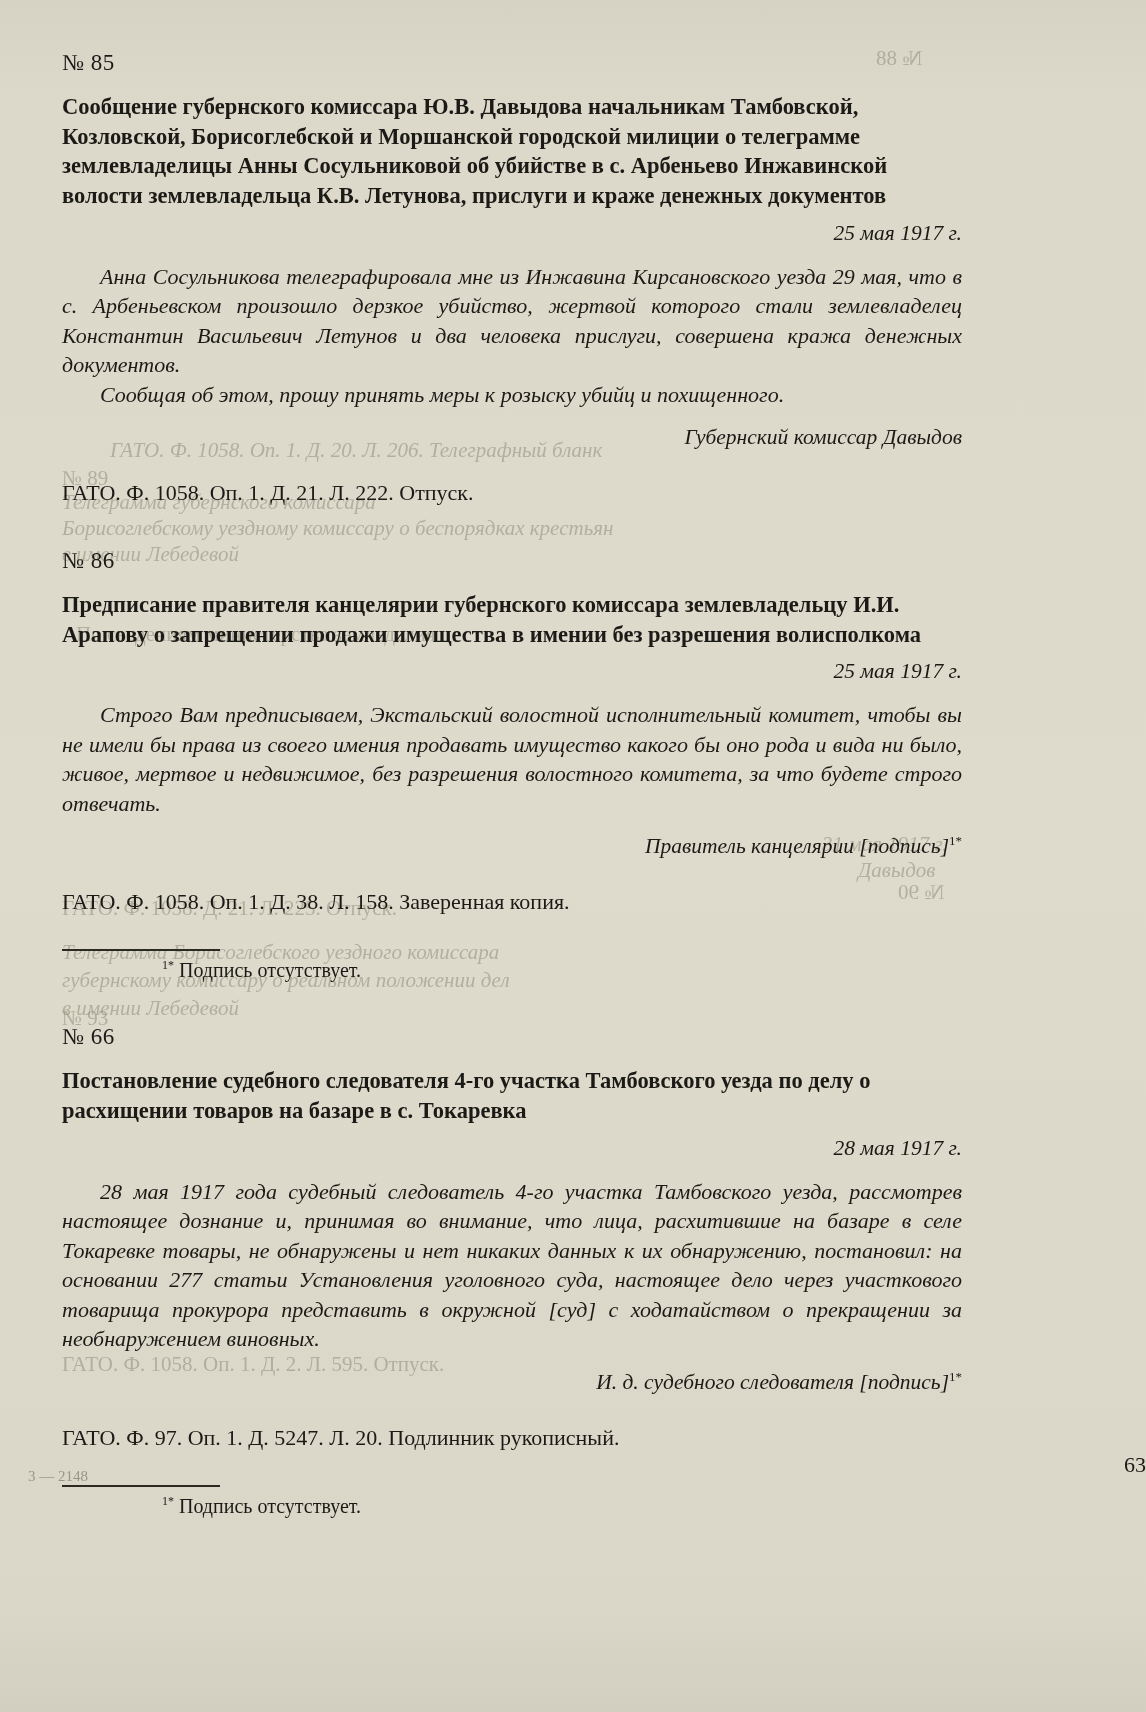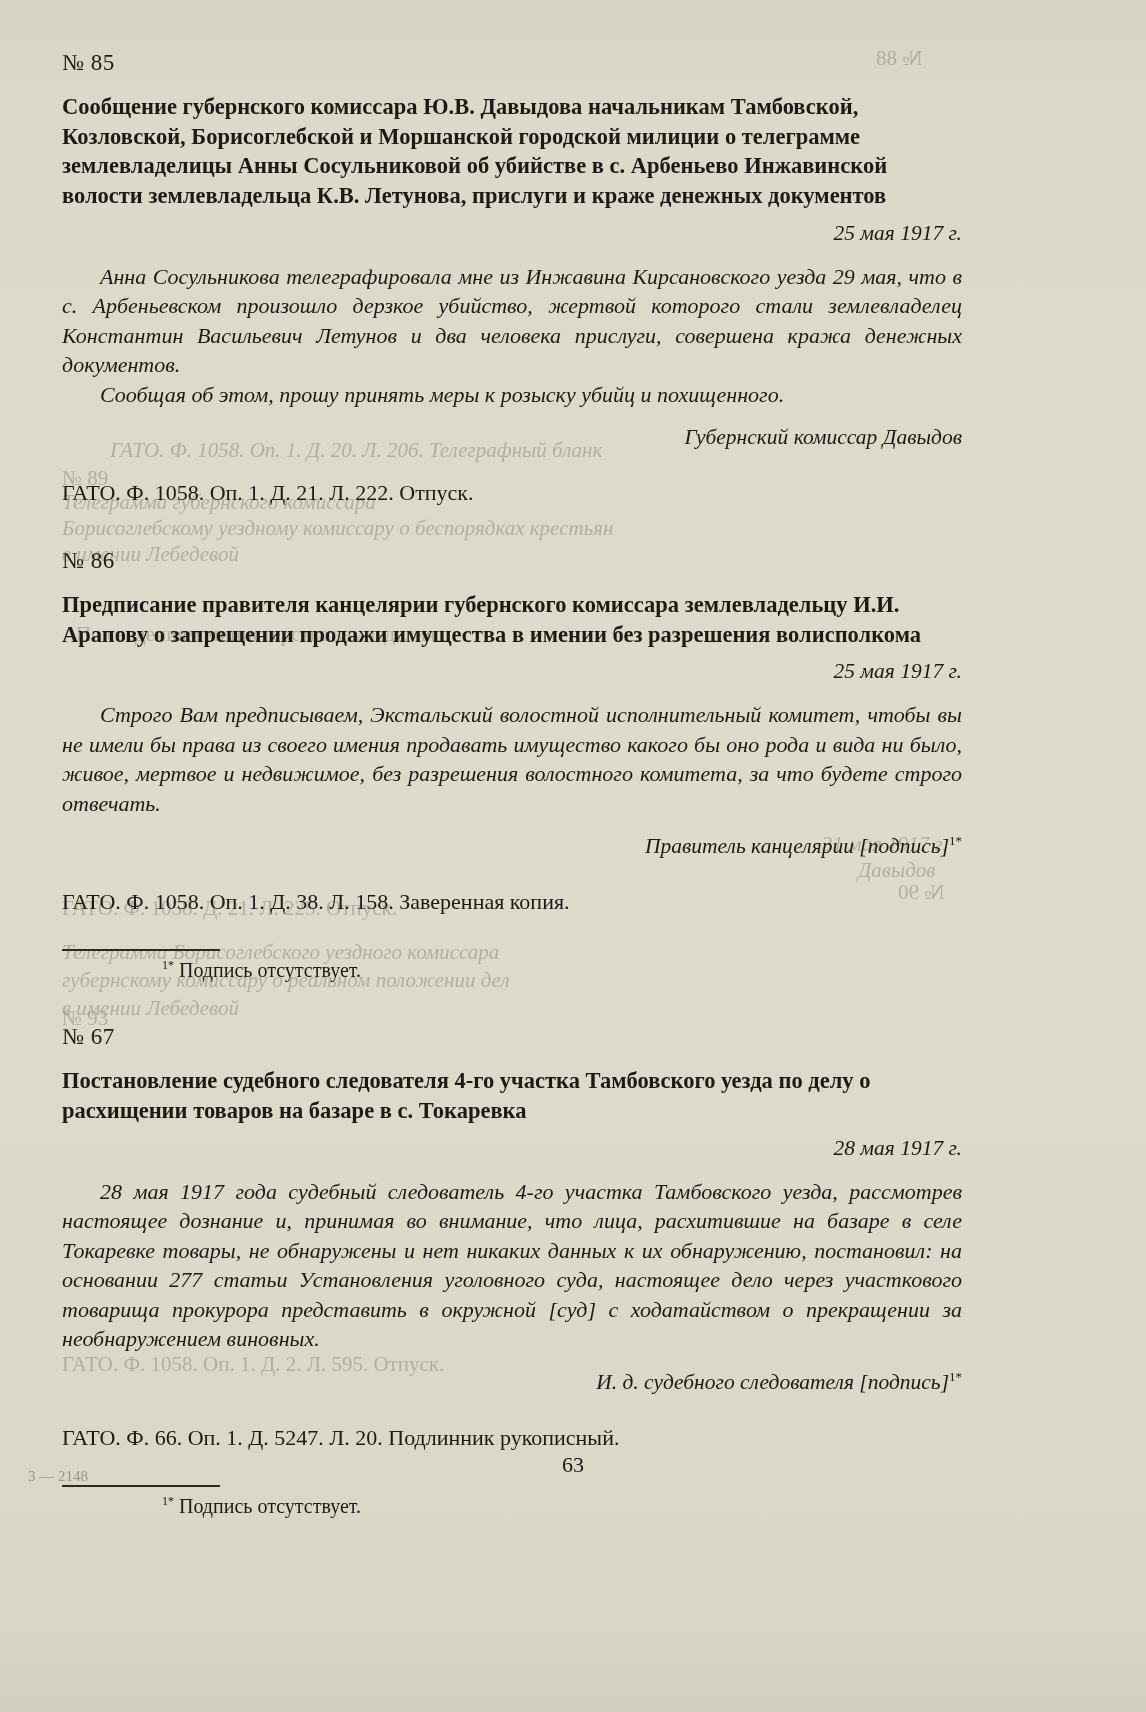--- a/index.html
+++ b/index.html
@@ -103,21 +103,21 @@
     font-size: 12px;
     vertical-align: super;
     line-height: 0;
   }
 
   .page-number {
     position: absolute;
     left: 0;
     right: 0;
     top: 1452px;
-    text-align: center;
+    text-align: right;
     font-size: 22px;
     z-index: 1;
   }
 
   .print-mark {
     position: absolute;
     left: 28px;
     top: 1468px;
     font-size: 15px;
     color: rgba(70, 68, 55, 0.45);
@@ -176,30 +176,30 @@
     <div class="footnote-block">
       <div class="footnote-rule"></div>
       <div class="footnote-text">
         <sup>1*</sup>
         <span>Подпись отсутствует.</span>
       </div>
     </div>
   </div>
 
   <div class="doc">
-    <div class="doc-number">№ 67</div>
+    <div class="doc-number">№ 66</div>
     <div class="doc-title">Постановление судебного следователя 4-го участка Тамбовского уезда по делу о расхищении товаров на базаре в с. Токаревка</div>
     <div class="doc-date">28 мая 1917 г.</div>
     <div class="doc-body">
       <p>28 мая 1917 года судебный следователь 4-го участка Тамбовского уезда, рассмотрев настоящее дознание и, принимая во внимание, что лица, расхитившие на базаре в селе Токаревке товары, не обнаружены и нет никаких данных к их обнаружению, постановил: на основании 277 статьи Установления уголовного суда, настоящее дело через участкового товарища прокурора представить в окружной [суд] с ходатайством о прекращении за необнаружением виновных.</p>
     </div>
     <div class="doc-signature">
       <span>И. д. судебного следователя [подпись]</span><sup>1*</sup>
     </div>
-    <div class="doc-source">ГАТО. Ф. 66. Оп. 1. Д. 5247. Л. 20. Подлинник рукописный.</div>
+    <div class="doc-source">ГАТО. Ф. 97. Оп. 1. Д. 5247. Л. 20. Подлинник рукописный.</div>
     <div class="footnote-block">
       <div class="footnote-rule"></div>
       <div class="footnote-text">
         <sup>1*</sup>
         <span>Подпись отсутствует.</span>
       </div>
     </div>
   </div>
 
 </div>

